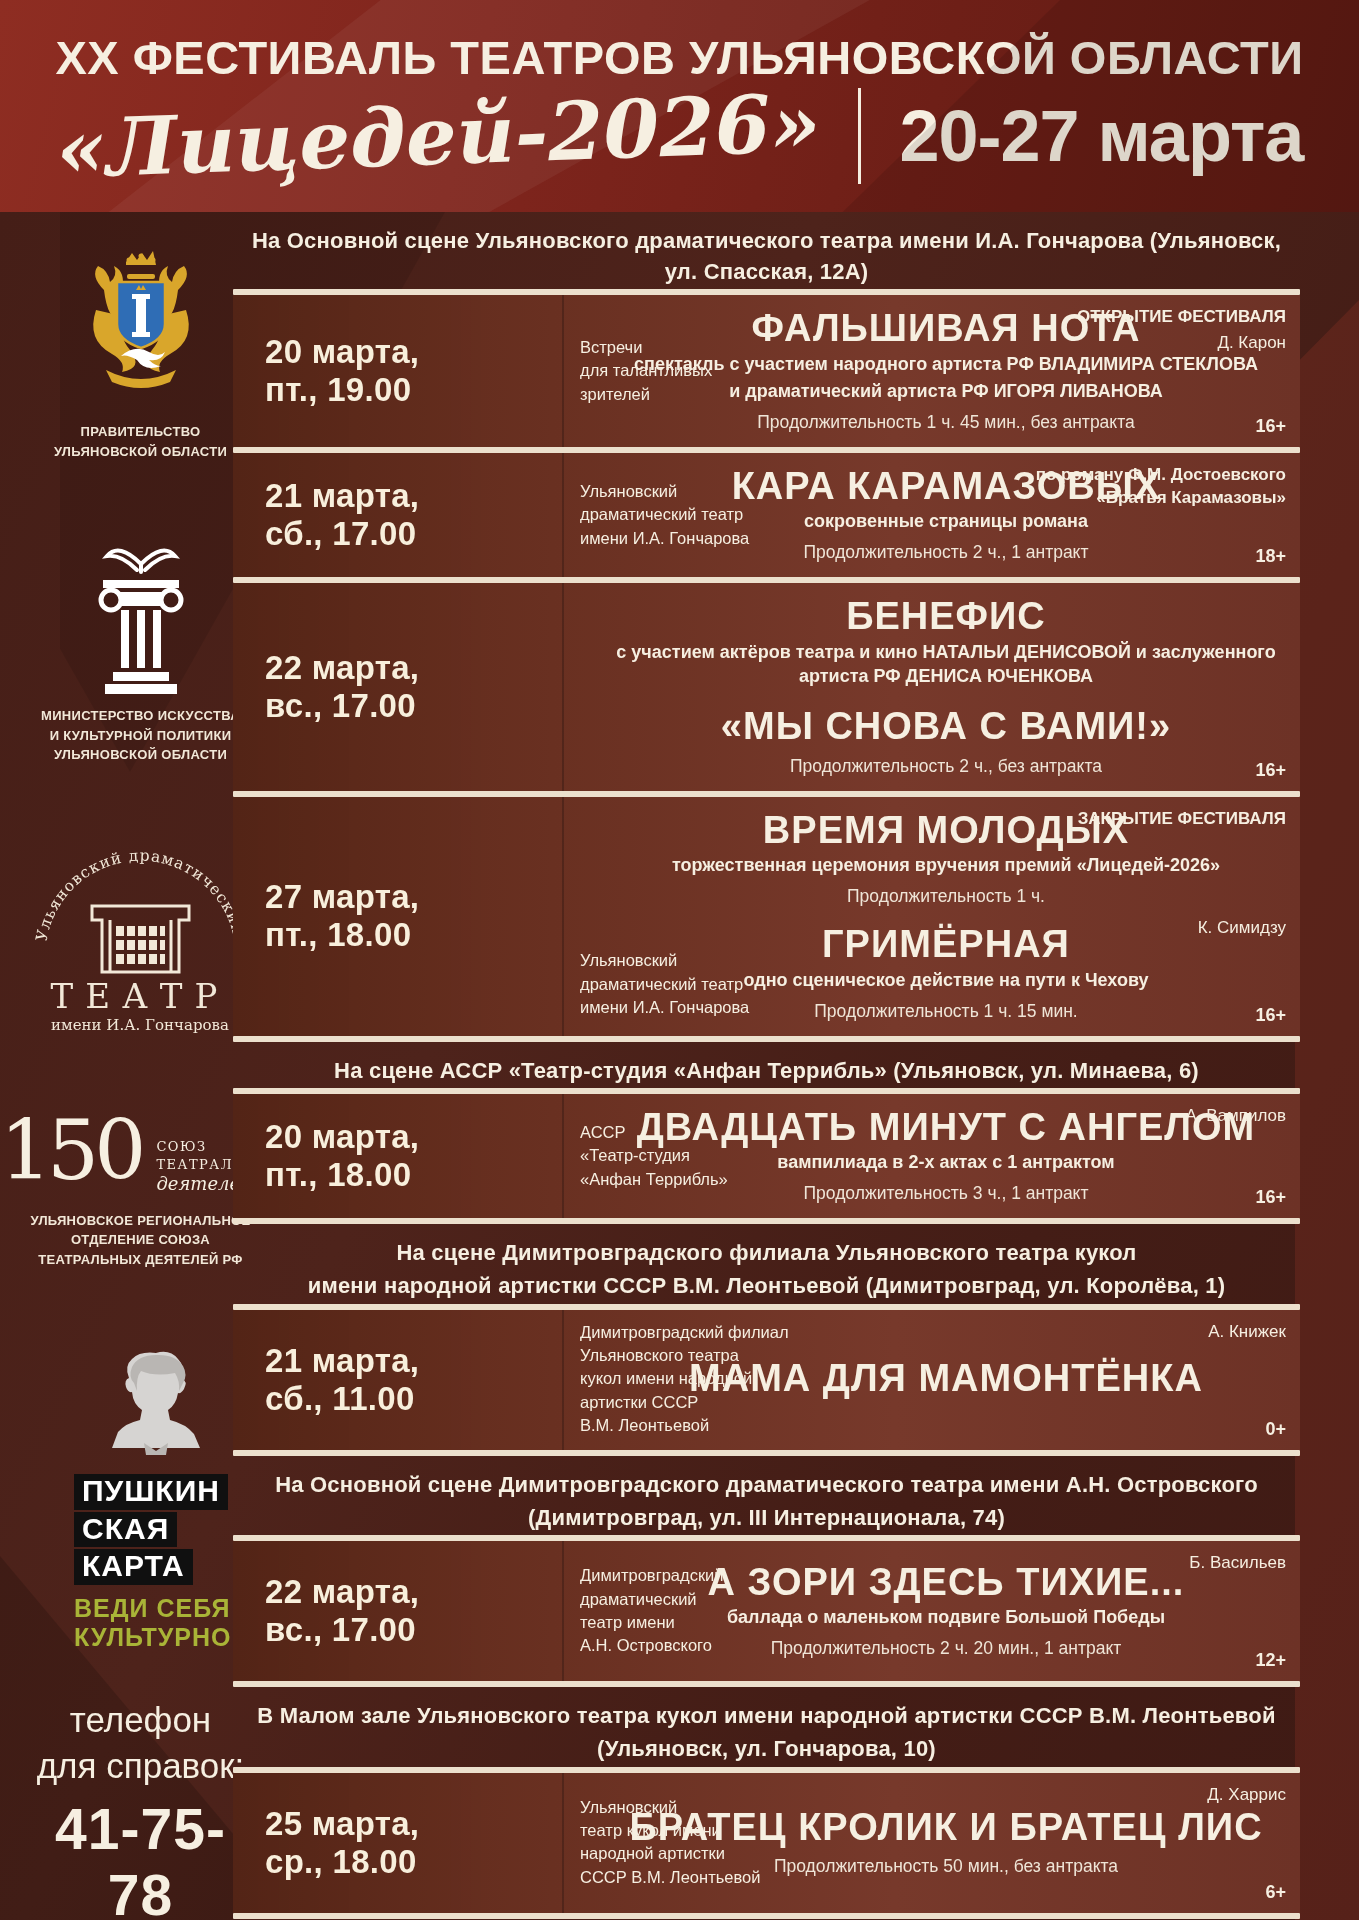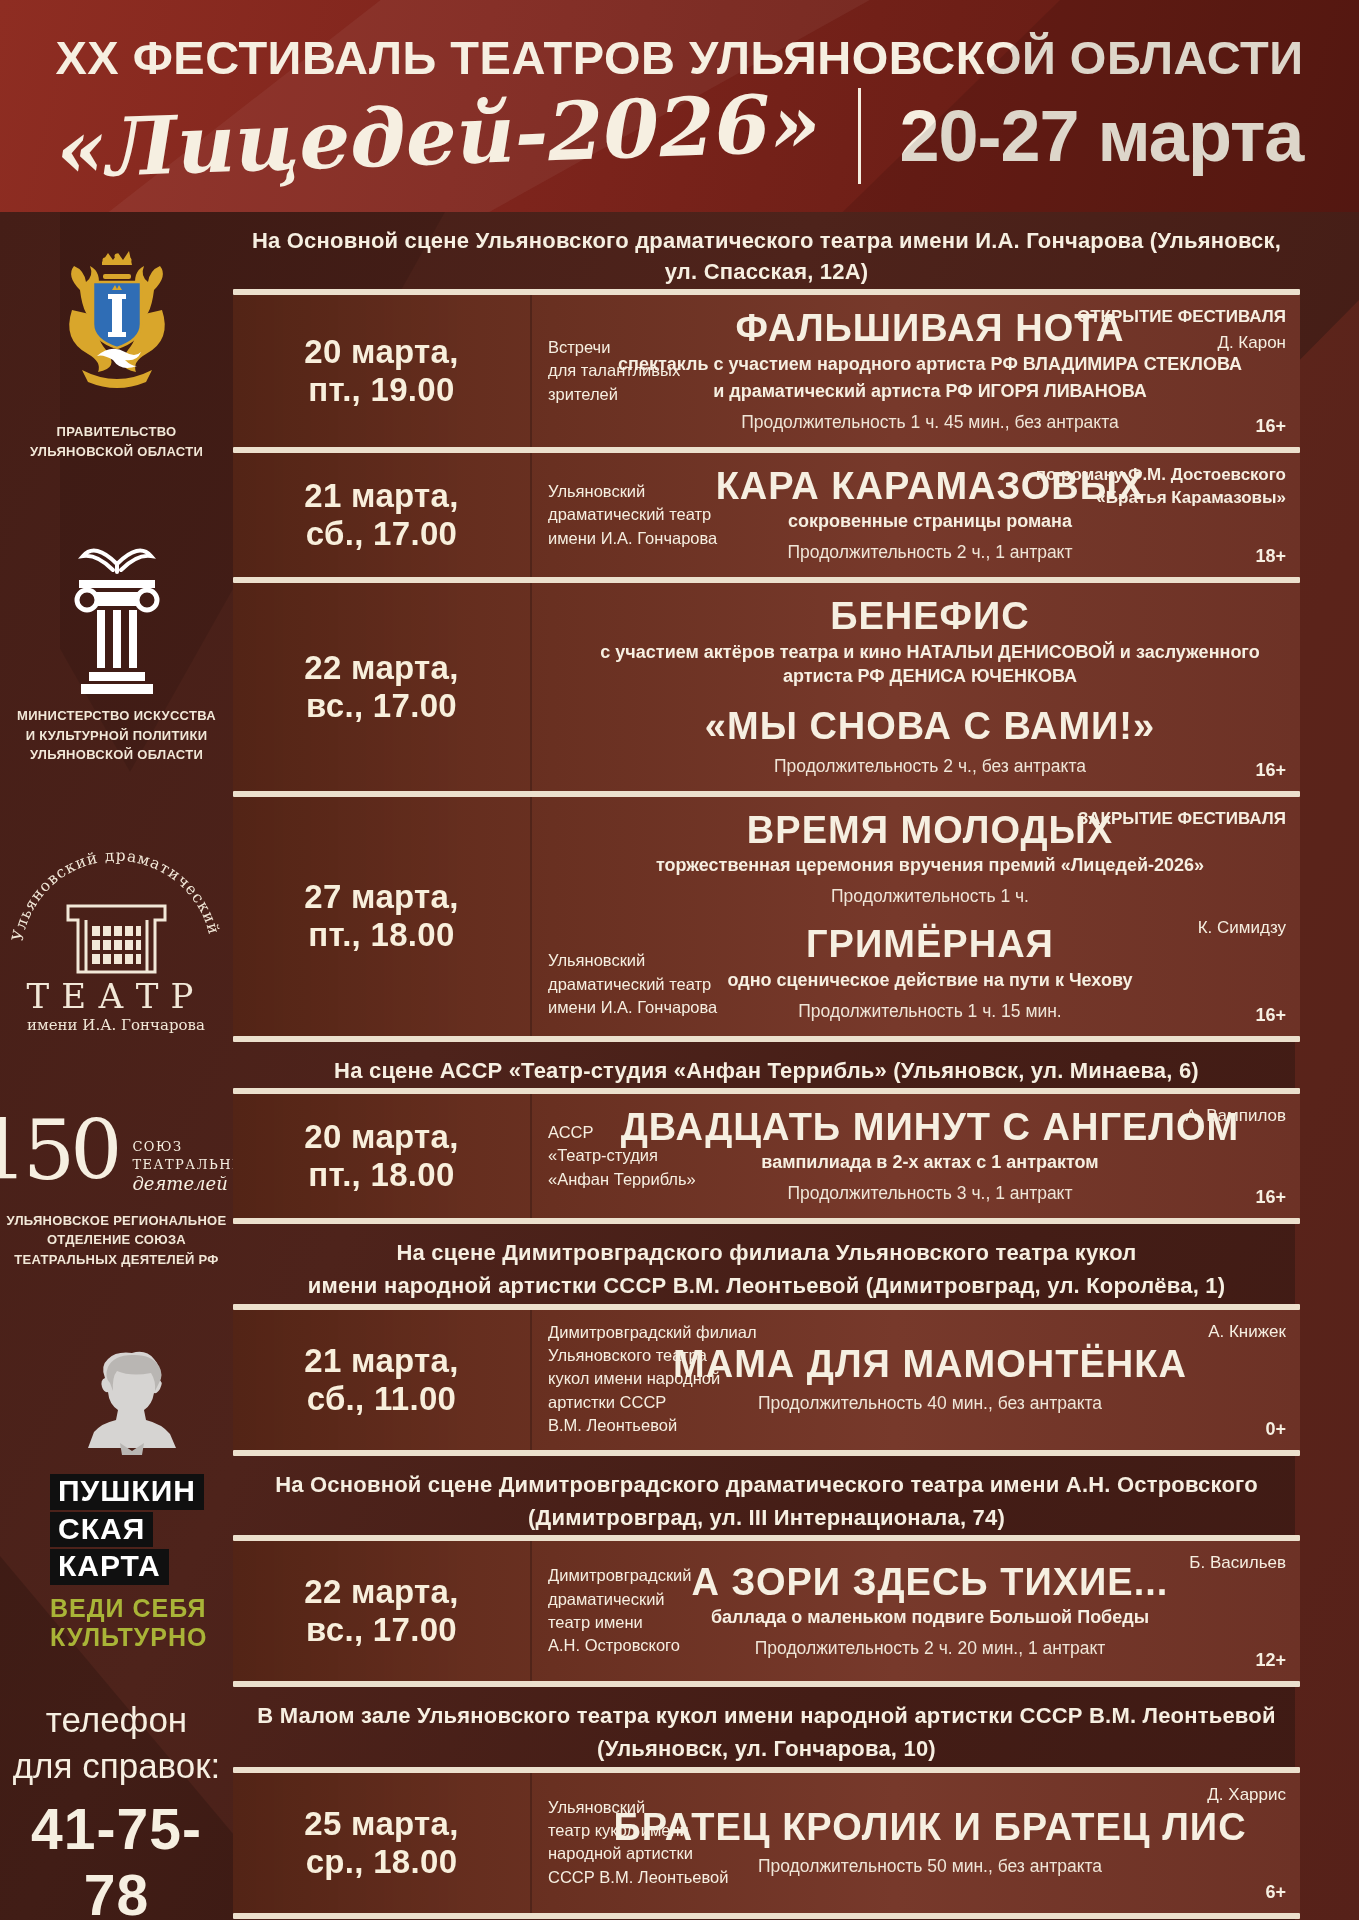--- a/index.html
+++ b/index.html
@@ -24,21 +24,21 @@
     clip-path:polygon(78% 0,100% 0,100% 100%,62% 100%);}
   .hdr-line1{position:absolute;left:0;top:30px;width:100%;text-align:center;
     font-size:47px;font-weight:bold;letter-spacing:.5px;}
   .hdr-line2{position:absolute;left:0;top:88px;width:100%;display:flex;
     align-items:center;justify-content:center;gap:38px;}
   .script-title{font-family:"DejaVu Serif","Liberation Serif",serif;font-style:italic;
     font-size:80px;font-weight:bold;transform:rotate(-2deg);line-height:1;}
   .hdr-divider{width:3px;height:96px;background:#f6efe1;}
   .hdr-dates{font-size:72px;font-weight:bold;letter-spacing:-1px;line-height:1;}
   
-  .sidebar{position:absolute;left:0;top:212px;width:233px;height:1708px;}
+  .sidebar{position:absolute;left:0;top:212px;width:233px;height:1708px;padding-left:24px;}
   .side-block{position:absolute;width:233px;text-align:center;}
   .side-label{font-size:13px;font-weight:bold;line-height:1.5;letter-spacing:.3px;color:#f2e8d8;}
   .gov{top:38px;}
   .ministry{top:322px;}
   .drama{top:630px;}
   .std{top:900px;}
   .std-row{display:flex;justify-content:center;align-items:flex-start;gap:15px;}
   .std-number{font-family:"DejaVu Serif","Liberation Serif",serif;font-size:82px;line-height:.95;
     letter-spacing:-5px;font-weight:normal;}
   .std-caption{padding-top:26px;text-align:left;font-family:"DejaVu Serif","Liberation Serif",serif;}
@@ -59,22 +59,22 @@
   .section-title{font-size:22px;font-weight:bold;text-align:center;line-height:1.42;letter-spacing:.2px;}
   .schedule-section{margin-top:13px;}
   .section-title + .bar, .section-title + .section-title{margin-top:0;}
   .schedule-section .section-title{margin-bottom:2px;}
   .schedule-section .section-title:last-of-type{margin-bottom:10px;}
   .bar{height:6px;background:#ece0cd;border-radius:1px;}
   .row{position:relative;display:flex;min-height:112px;
     background:linear-gradient(90deg,#5c2818 0%,#693021 30%,#77392b 62%,#6d3226 100%);}
   .row.tall{min-height:140px;}
   .date-cell{flex:0 0 297px;display:flex;flex-direction:column;justify-content:center;
-    align-items:center;gap:0;background:linear-gradient(90deg,rgba(0,0,0,.10),rgba(0,0,0,0) 80%);
-    border-right:2px solid rgba(0,0,0,.13);}
+    gap:0;background:linear-gradient(90deg,rgba(0,0,0,.10),rgba(0,0,0,0) 80%);
+    border-right:2px solid rgba(0,0,0,.13);padding-left:32px;}
   .date-line{font-size:33px;font-weight:bold;letter-spacing:.3px;color:#f8efdc;}
   .row-body{position:relative;flex:1;padding:12px 10px 14px 10px;display:flex;
     flex-direction:column;justify-content:center;}
   .theatre{position:absolute;left:16px;top:50%;transform:translateY(-50%);width:218px;
     text-align:left;font-size:16.5px;line-height:1.42;}
   .theatre.bottom{top:auto;bottom:16px;transform:none;}
   .events{text-align:center;margin-left:28px;}
   .event + .event{margin-top:16px;}
   .ev-title{font-size:38px;font-weight:bold;letter-spacing:1px;line-height:1.12;}
   .ev-sub{font-size:18px;font-weight:bold;line-height:1.38;margin-top:2px;}
@@ -395,21 +395,20 @@
             <div class="theatre">
               <div class="t-line">Димитровградский филиал</div>
               <div class="t-line">Ульяновского театра</div>
               <div class="t-line">кукол имени народной</div>
               <div class="t-line">артистки СССР</div>
               <div class="t-line">В.М. Леонтьевой</div>
             </div>
             <div class="events">
               <div class="event">
                 <div class="ev-title">МАМА ДЛЯ МАМОНТЁНКА</div>
-                <div class="ev-dur">Продолжительность 40 мин., без антракта</div>
               </div>
             </div>
             <div class="author">А. Книжек</div>
             <div class="age">0+</div>
           </div>
         </div>
         <div class="bar"></div>
       </div>
       <div class="schedule-section">
         <div class="section-title">На Основной сцене Димитровградского драматического театра имени А.Н. Островского</div>

